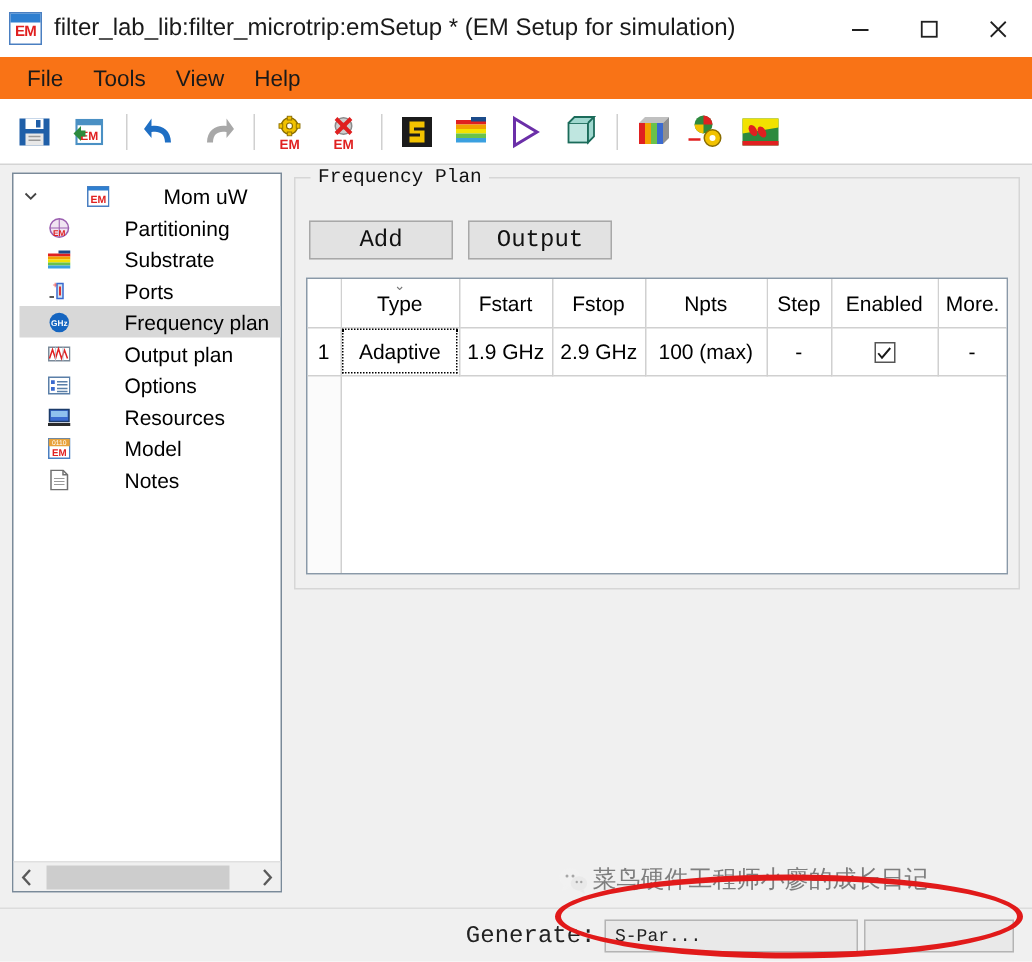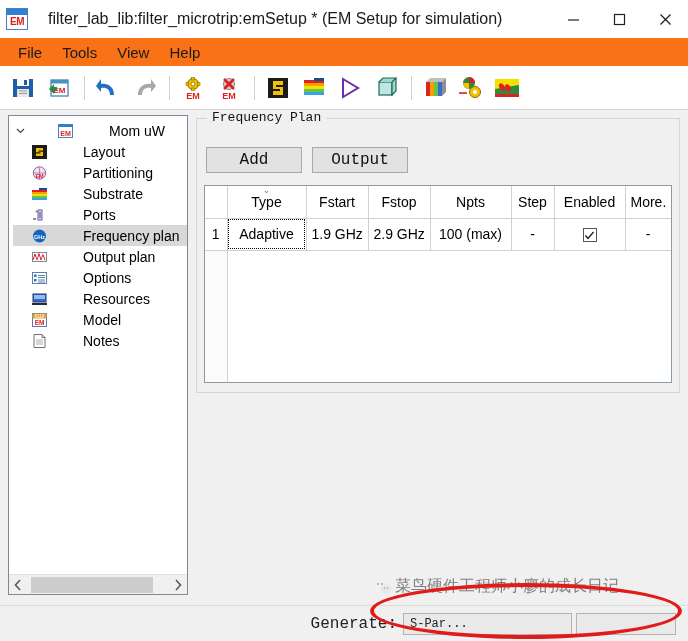--- a/index.html
+++ b/index.html
@@ -47,21 +47,20 @@
     font-family: "Liberation Sans", sans-serif;
     font-size: 10px; font-weight: bold;
     color: #e02020; line-height: 14px;
     letter-spacing: -0.5px;
   }
   .title-text {
     font-size: 16px;
     color: #1a1a1a;
     white-space: nowrap;
     flex: 1 1 auto;
-    margin-left: 12px;
   }
   .win-btns {
     display: flex; align-items: center; height: 38px;
     flex: 0 0 auto;
   }
   .win-btn {
     width: 46px; height: 38px;
     display: flex; align-items: center; justify-content: center;
     color: #202020;
   }
@@ -481,29 +480,20 @@
         <span class="tree-ico">
           <svg width="15" height="14" viewBox="0 0 15 14">
             <rect x="0.5" y="0.5" width="14" height="13" fill="#fff" stroke="#4a7fc1" stroke-width="1"></rect>
             <rect x="0.5" y="0.5" width="14" height="2.5" fill="#2f7fd0"></rect>
             <text x="7.5" y="11.5" font-size="7" font-weight="bold" fill="#e02020" text-anchor="middle" font-family="sans-serif">EM</text>
           </svg>
         </span>
         <span class="tree-label">Mom uW</span>
       </div>
 
-      <div class="tree-row child">
-        <span class="tree-ico">
-          <svg width="15" height="14" viewBox="0 0 15 14">
-            <rect x="0" y="0" width="15" height="14" fill="#1b1b1b"></rect>
-            <path d="M4 3 L11 3 L11 5.5 L6.5 5.5 L6.5 6.7 L11 6.7 L11 11 L4 11 L4 8.5 L8.5 8.5 L8.5 7.3 L4 7.3 Z" fill="#f2c200"></path>
-          </svg>
-        </span>
-        <span class="tree-label">Layout</span>
-      </div>
 
       <div class="tree-row child">
         <span class="tree-ico">
           <svg width="15" height="14" viewBox="0 0 15 14">
             <circle cx="7.5" cy="7" r="6.2" fill="#f0e4f2" stroke="#9b5fb0" stroke-width="1"></circle>
             <line x1="1.3" y1="7" x2="13.7" y2="7" stroke="#9b5fb0" stroke-width="0.7"></line>
             <line x1="7.5" y1="0.8" x2="7.5" y2="13.2" stroke="#9b5fb0" stroke-width="0.7"></line>
             <text x="7.5" y="12" font-size="5.5" font-weight="bold" fill="#e02020" text-anchor="middle" font-family="sans-serif">EM</text>
           </svg>
         </span>

